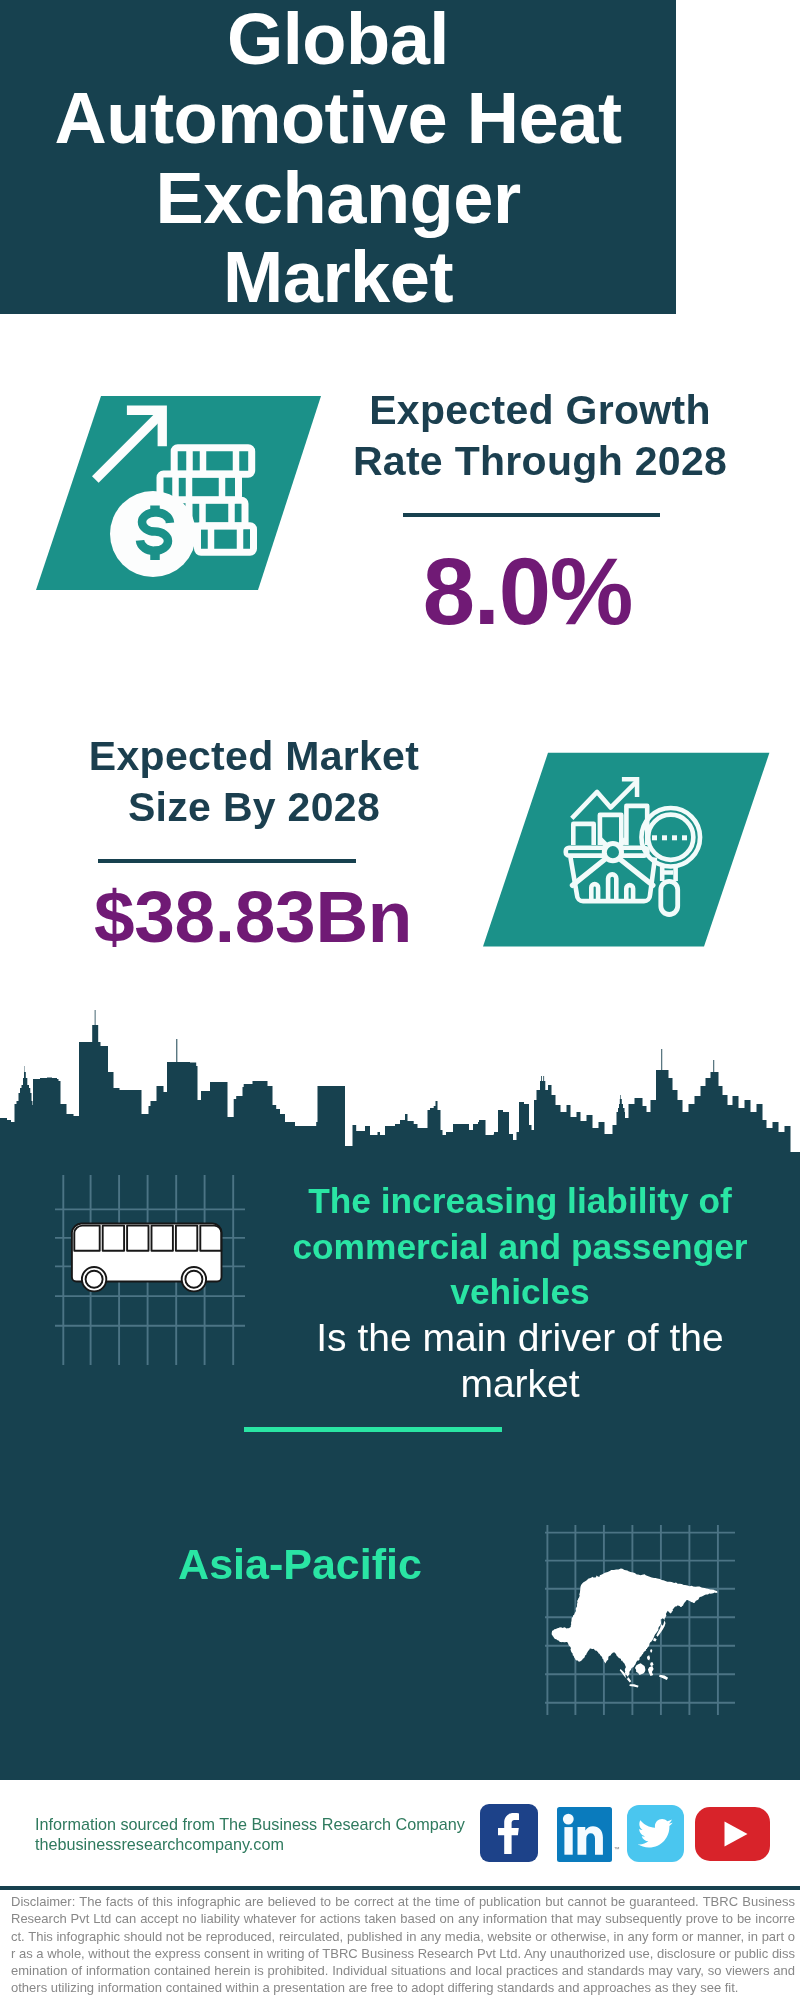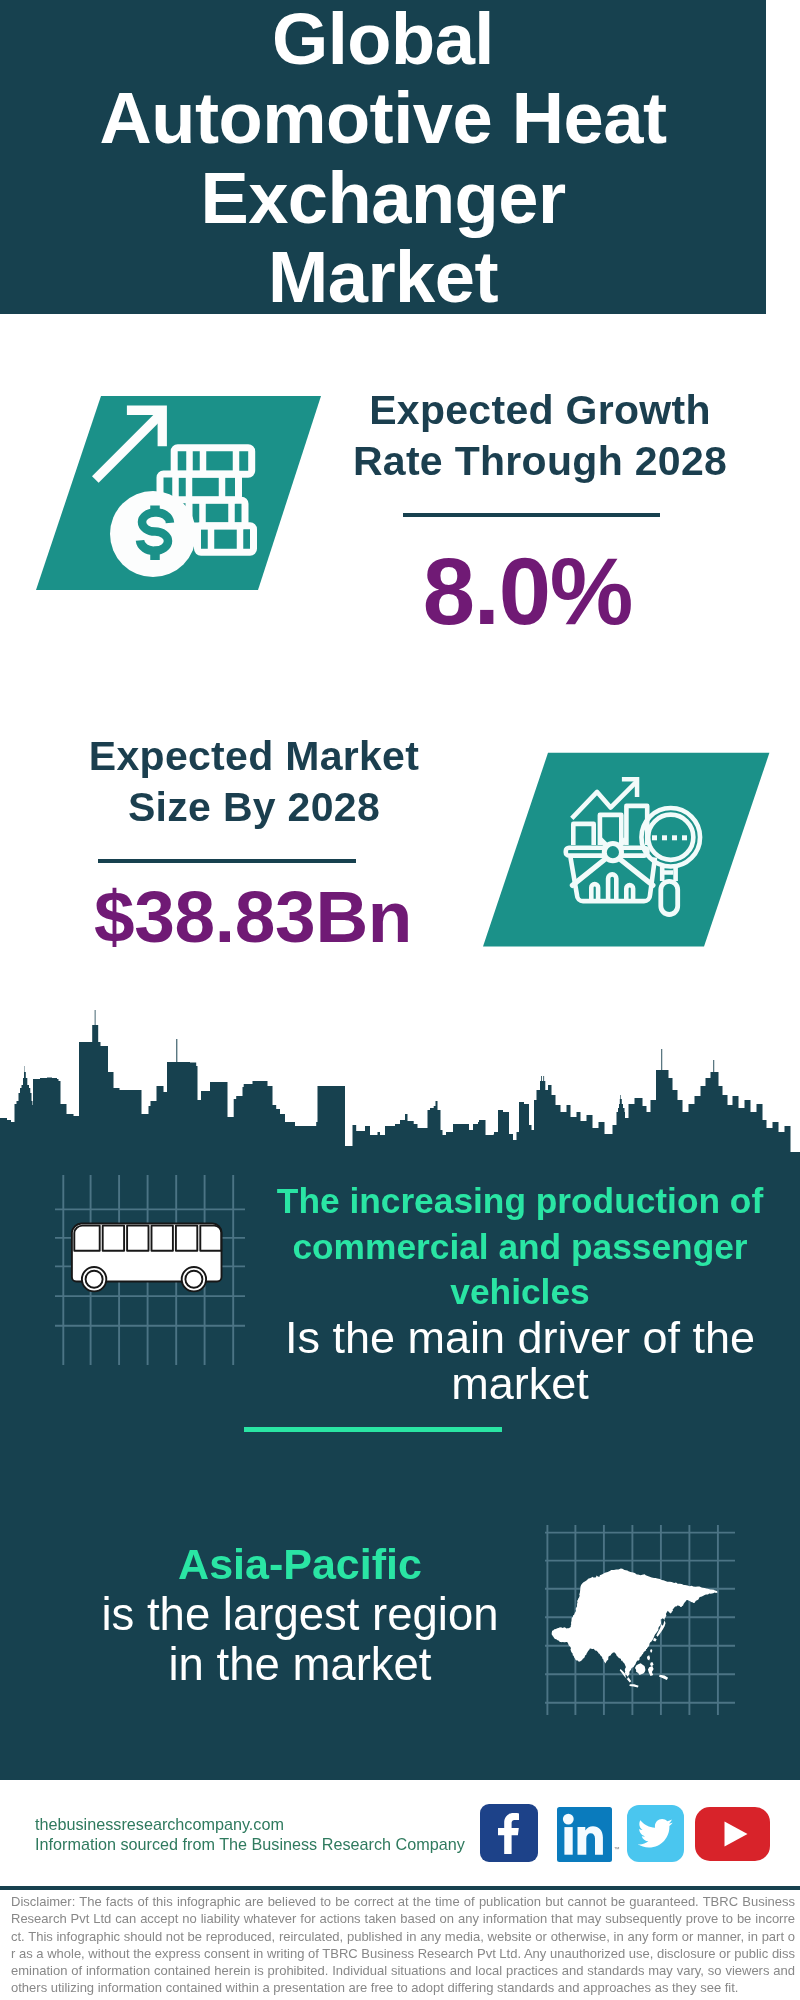--- a/index.html
+++ b/index.html
@@ -1,37 +1,37 @@
 <!DOCTYPE html>
 <html><head>
 <meta charset="utf-8">
 <style>
   * { margin:0; padding:0; box-sizing:border-box; }
   html,body { width:800px; height:2000px; }
   body { background:#fff; font-family:"Liberation Sans", sans-serif; overflow:hidden; }
   .page { position:relative; width:800px; height:2000px; background:#fff; }
 
   
-  .header { position:absolute; left:0; top:0; width:766px; height:314px; background:#17414f; }
+  .header { position:absolute; left:0; top:0; width:676px; height:314px; background:#17414f; }
   .title { color:#fff; font-weight:bold; font-size:72.3px; line-height:79.3px; text-align:center; letter-spacing:-0.5px; }
 
   
   .icon-svg { position:absolute; }
   .stat-text { position:absolute; text-align:center; }
   .stat-label { color:#1b3f4f; font-weight:bold; font-size:41px; line-height:50.5px; letter-spacing:0.3px; }
   .stat-rule { background:#17414f; height:4px; }
   .stat-value-2 { font-size:73px !important; line-height:73px !important; letter-spacing:-0.3px !important; }
   .stat-value { color:#701a75; font-weight:bold; font-size:94px; line-height:94px; letter-spacing:-1.2px; }
 
   
   .darksec { position:absolute; left:0; top:1158px; width:800px; height:622px; background:#17414f; }
   .skyline { position:absolute; left:0; top:1005px; width:800px; height:160px; }
   .dtext { position:absolute; text-align:center; }
   .hl { color:#2ae5a4; font-weight:bold; font-size:35.3px; line-height:45.7px; }
-  .sub { color:#fff; font-weight:normal; font-size:45px; line-height:45.7px; }
+  .sub { color:#fff; font-weight:normal; font-size:39px; line-height:45.7px; }
   .green-rule { position:absolute; background:#2ae5a4; height:4px; }
   .hl2 { color:#2ae5a4; font-weight:bold; font-size:43px; line-height:50.5px; }
   .sub2 { color:#fff; font-weight:normal; font-size:45.5px; line-height:50.5px; }
 
   
   .src { position:absolute; color:#2f7a5e; font-size:16.2px; line-height:19.7px; }
   .disclaimer { position:absolute; color:#888888; font-size:13px; line-height:17.3px; text-align:justify; word-break:break-all; }
   .foot-rule { position:absolute; background:#17414f; height:3px; }
 </style>
 </head>
@@ -136,43 +136,42 @@
       <g fill="#ffffff" stroke="#171717" stroke-width="1.9">
         <circle cx="39.1" cy="104.2" r="12.2"></circle>
         <circle cx="39.1" cy="104.2" r="8.5"></circle>
         <circle cx="138.9" cy="104.2" r="12.2"></circle>
         <circle cx="138.9" cy="104.2" r="8.5"></circle>
       </g>
     </g>
   </svg>
 
   <div class="dtext" style="left:260px; top:1178px; width:520px;">
-    <div class="hl"><span>The increasing production of</span><br><span>commercial and passenger</span><br><span>vehicles</span></div>
+    <div class="hl"><span>The increasing liability of</span><br><span>commercial and passenger</span><br><span>vehicles</span></div>
     <div class="sub"><span>Is the main driver of the</span><br><span>market</span></div>
   </div>
   <div class="green-rule" style="left:244px; top:1427px; width:258px; height:5px;"></div>
 
   <div class="dtext" style="left:60px; top:1539px; width:480px;">
     <div class="hl2"><span>Asia-Pacific</span></div>
-    <div class="sub2"><span>is the largest region</span><br><span>in the market</span></div>
   </div>
 
   <svg class="icon-svg" style="left:545px; top:1525px;" width="190" height="190" viewBox="0 0 190 190" xmlns="http://www.w3.org/2000/svg">
     <g stroke="#4c7485" stroke-width="1.9" fill="none">
       <path d="M 2.4,0 L 2.4,190 M 30.4,0 L 30.4,190 M 58.9,0 L 58.9,190 M 87.4,0 L 87.4,190 M 115.9,0 L 115.9,190 M 144.4,0 L 144.4,190 M 172.9,0 L 172.9,190"></path>
       <path d="M 0,7.6 L 190,7.6 M 0,35.6 L 190,35.6 M 0,63.7 L 190,63.7 M 0,92.2 L 190,92.2 M 0,120.7 L 190,120.7 M 0,149.2 L 190,149.2 M 0,177.7 L 190,177.7"></path>
     </g>
     <g fill="#ffffff">
       <path fill-rule="evenodd" d="M 35.4,63.1 L 35.4,62.1 L 36.1,60.1 L 37.2,58.4 L 38.5,57.3 L 40.3,56.3 L 42.1,55.0 L 43.1,53.8 L 45.5,52.9 L 46.6,52.5 L 47.2,51.8 L 48.4,52.6 L 50.5,52.5 L 51.2,51.8 L 51.4,50.4 L 52.5,51.3 L 54.3,52.0 L 54.9,50.2 L 56.8,49.4 L 57.8,49.1 L 59.9,47.8 L 60.8,47.5 L 62.7,46.9 L 64.8,45.9 L 66.3,45.0 L 69.0,45.1 L 71.1,44.5 L 73.5,44.5 L 75.8,43.6 L 77.4,43.7 L 79.5,44.9 L 82.4,45.5 L 83.5,46.2 L 85.5,47.1 L 88.1,47.6 L 89.8,48.0 L 91.8,49.4 L 93.1,49.4 L 95.7,50.2 L 97.2,49.7 L 99.7,49.3 L 100.7,50.2 L 102.6,50.9 L 104.7,51.8 L 106.7,52.6 L 109.1,53.1 L 110.5,53.1 L 112.3,53.6 L 115.0,53.9 L 116.5,55.0 L 118.4,55.3 L 120.4,56.0 L 122.3,56.7 L 124.8,56.8 L 126.7,57.0 L 129.2,57.9 L 131.0,57.4 L 132.7,58.8 L 134.7,58.8 L 136.7,58.9 L 138.8,60.0 L 140.0,60.1 L 142.6,60.4 L 144.7,61.2 L 146.9,60.8 L 148.1,61.6 L 150.5,61.8 L 152.8,61.4 L 154.5,61.6 L 156.5,62.5 L 157.6,62.7 L 159.8,62.9 L 161.1,63.6 L 162.7,63.8 L 165.4,64.4 L 166.2,64.6 L 168.7,64.7 L 169.5,65.2 L 171.2,65.7 L 172.0,66.1 L 172.5,67.5 L 171.0,68.0 L 169.8,67.6 L 168.2,68.3 L 165.7,68.8 L 164.2,68.4 L 163.0,69.6 L 160.9,69.4 L 159.2,70.3 L 157.9,70.9 L 156.2,71.8 L 154.7,72.1 L 153.9,73.6 L 153.4,74.6 L 152.1,75.3 L 150.9,75.8 L 149.9,77.2 L 149.9,77.7 L 148.5,78.0 L 147.4,77.2 L 145.9,77.1 L 145.3,76.2 L 143.4,75.5 L 143.1,75.3 L 142.1,74.9 L 141.1,75.4 L 140.3,76.9 L 139.6,77.5 L 139.0,78.6 L 138.6,79.0 L 138.0,80.7 L 136.8,80.9 L 136.8,82.1 L 135.5,82.1 L 134.6,81.0 L 133.9,80.8 L 132.6,80.6 L 132.4,80.5 L 131.4,81.5 L 130.2,81.5 L 129.5,82.3 L 128.4,83.8 L 127.7,83.9 L 127.9,85.9 L 126.9,86.4 L 126.5,87.7 L 125.2,88.4 L 124.8,88.1 L 124.4,87.4 L 123.7,86.7 L 122.6,85.7 L 122.2,86.8 L 121.5,87.7 L 120.9,89.0 L 121.4,90.4 L 120.6,91.9 L 120.3,92.8 L 119.6,93.5 L 119.6,95.7 L 119.1,96.8 L 118.6,98.5 L 118.4,99.6 L 116.9,101.1 L 117.0,100.1 L 116.5,99.5 L 115.4,99.4 L 115.3,98.4 L 115.2,100.4 L 114.7,101.1 L 113.8,102.1 L 113.3,103.7 L 113.5,105.0 L 112.6,105.9 L 112.1,106.7 L 110.9,108.6 L 110.3,108.9 L 109.9,109.8 L 109.3,111.0 L 109.0,112.0 L 108.3,113.3 L 107.6,115.0 L 107.1,115.4 L 106.5,116.5 L 105.1,117.4 L 104.6,118.6 L 104.1,120.6 L 103.6,121.4 L 102.2,122.9 L 101.9,124.0 L 101.0,124.1 L 101.2,125.5 L 99.7,126.1 L 99.4,126.7 L 98.4,127.4 L 98.1,128.7 L 97.2,129.6 L 96.6,130.4 L 96.4,131.0 L 95.0,132.2 L 94.5,133.1 L 94.5,134.5 L 93.8,135.4 L 92.5,135.6 L 91.7,136.4 L 91.2,137.3 L 90.6,138.9 L 90.1,139.7 L 89.5,140.5 L 89.0,141.2 L 88.6,142.1 L 87.5,142.5 L 86.4,143.6 L 86.1,144.2 L 86.0,144.9 L 84.8,146.1 L 84.3,147.8 L 84.5,148.4 L 84.0,150.1 L 83.3,150.6 L 83.0,152.2 L 82.4,153.4 L 81.9,153.9 L 81.9,154.0 L 81.1,153.8 L 80.8,151.8 L 80.6,151.2 L 80.4,150.0 L 80.7,149.2 L 79.9,147.8 L 80.3,146.5 L 80.0,146.0 L 79.8,144.2 L 80.0,143.7 L 80.8,142.6 L 80.6,140.8 L 80.1,140.4 L 79.8,139.3 L 79.4,138.4 L 78.7,137.8 L 77.9,137.0 L 77.7,136.8 L 77.4,135.7 L 75.9,135.4 L 76.1,134.6 L 75.7,133.8 L 74.4,133.2 L 73.4,132.6 L 72.8,132.0 L 72.7,131.4 L 71.5,130.7 L 71.7,130.4 L 70.8,128.8 L 70.2,128.2 L 69.8,127.6 L 68.0,127.5 L 67.4,128.4 L 67.7,127.8 L 67.0,128.6 L 66.3,129.0 L 65.8,130.2 L 64.3,131.1 L 63.4,131.8 L 63.3,133.5 L 63.2,134.7 L 61.8,135.7 L 60.8,137.8 L 60.9,138.4 L 60.3,138.1 L 59.5,137.1 L 59.1,136.4 L 58.3,134.3 L 57.3,133.6 L 57.2,132.3 L 56.0,130.8 L 54.9,130.0 L 54.9,129.1 L 54.3,128.7 L 53.2,127.9 L 53.1,126.7 L 52.2,126.8 L 51.9,125.7 L 50.9,125.8 L 49.9,125.3 L 49.7,125.1 L 48.7,123.7 L 48.1,124.1 L 47.9,124.0 L 46.8,124.1 L 46.5,123.8 L 45.2,123.4 L 44.9,123.6 L 44.0,125.3 L 43.2,125.7 L 43.1,126.1 L 42.3,127.6 L 41.8,128.1 L 41.4,129.6 L 39.9,130.8 L 39.8,132.0 L 39.0,133.0 L 37.6,134.1 L 37.2,135.0 L 35.7,136.1 L 35.0,136.5 L 33.8,136.8 L 32.8,135.6 L 31.6,135.5 L 30.5,134.7 L 30.1,133.7 L 29.2,132.5 L 28.7,131.1 L 27.5,130.1 L 27.9,129.0 L 27.1,127.9 L 26.3,126.9 L 25.8,125.3 L 25.4,125.1 L 25.9,123.6 L 25.5,122.0 L 24.7,121.2 L 23.7,120.3 L 23.3,119.0 L 22.8,118.1 L 23.0,118.0 L 22.0,117.1 L 20.7,116.9 L 20.4,117.2 L 19.3,117.2 L 17.7,117.0 L 16.7,117.3 L 16.0,117.0 L 14.8,116.9 L 13.9,115.7 L 12.0,115.0 L 11.8,114.6 L 10.2,114.1 L 8.9,112.9 L 8.7,111.9 L 7.8,111.3 L 7.2,110.1 L 6.7,109.4 L 6.7,107.8 L 6.9,107.2 L 7.1,105.8 L 8.1,105.4 L 9.4,104.2 L 10.9,104.0 L 12.2,103.3 L 13.6,103.1 L 14.3,102.4 L 16.1,102.2 L 17.4,102.9 L 18.0,102.8 L 19.9,102.3 L 21.3,103.5 L 22.2,103.3 L 23.6,103.2 L 24.2,103.0 L 26.0,101.7 L 25.4,101.1 L 26.1,100.3 L 26.1,98.1 L 26.1,97.2 L 26.5,95.9 L 26.5,95.2 L 26.7,93.0 L 28.0,91.7 L 28.0,90.6 L 29.1,89.7 L 29.9,87.7 L 30.8,86.4 L 31.1,85.8 L 30.7,84.0 L 31.1,82.7 L 31.9,81.8 L 32.1,79.6 L 31.8,79.3 L 32.5,77.8 L 32.1,75.8 L 32.9,75.0 L 33.0,73.9 L 33.9,72.7 L 34.7,70.8 L 34.3,69.5 L 34.9,67.5 ZM 115.7,94.6 L 117.9,93.3 L 119.6,95.1 L 120.5,98.2 L 119.6,101.2 L 117.9,104.3 L 116.1,107.0 L 114.3,109.6 L 112.6,111.8 L 111.3,110.5 L 112.6,107.8 L 114.3,104.8 L 115.7,101.7 L 116.1,98.2 ZM 109.9,113.1 L 111.7,114.4 L 110.4,116.6 L 108.2,115.8 L 108.6,113.6 ZM 106.0,124.1 L 107.3,125.0 L 106.9,127.6 L 105.5,127.2 L 105.1,125.4 ZM 102.4,131.2 L 104.2,130.3 L 105.1,132.9 L 104.2,135.6 L 102.4,134.2 L 102.0,132.5 ZM 105.5,137.8 L 107.3,136.9 L 108.6,139.5 L 106.9,141.3 L 105.1,140.0 ZM 75.6,143.9 L 78.2,146.6 L 81.3,150.1 L 84.4,153.6 L 86.2,156.3 L 84.8,157.6 L 82.2,154.5 L 79.1,151.0 L 76.5,147.5 L 74.7,145.3 ZM 84.8,159.3 L 89.2,159.3 L 93.6,160.7 L 92.8,162.4 L 88.4,161.5 L 84.4,161.1 ZM 91.2,140.4 L 93.2,139.3 L 95.7,138.3 L 97.3,139.5 L 99.5,141.1 L 100.0,142.6 L 100.4,145.1 L 99.7,147.1 L 98.3,148.6 L 96.3,149.3 L 94.6,149.9 L 93.1,148.0 L 91.1,146.8 L 91.1,144.7 L 90.0,143.1 ZM 104.2,142.2 L 107.3,140.9 L 108.6,143.9 L 106.9,147.0 L 108.2,150.1 L 105.5,151.0 L 103.8,147.5 L 102.9,144.4 ZM 114.8,149.7 L 119.6,150.5 L 123.1,152.7 L 121.8,154.9 L 117.9,153.2 L 113.9,151.4 Z"></path>
     </g>
   </svg>
 
   <div class="src" style="left:35px; top:1815px; width:480px;">
+    <div>Information sourced from The Business Research Company</div>
     <div>thebusinessresearchcompany.com</div>
-    <div>Information sourced from The Business Research Company</div>
   </div>
 
   <div class="social">
     <svg style="position:absolute;left:480px;top:1804px;" width="58" height="58" viewBox="0 0 58 58" xmlns="http://www.w3.org/2000/svg">
       <rect x="0" y="0" width="58" height="58" rx="9" fill="#1d4289"></rect>
       <path fill="#ffffff" d="M31.6,50 L31.6,31.3 L37.9,31.3 L38.8,24 L31.6,24 L31.6,19.4 C31.6,17.3 32.2,15.9 35.2,15.9 L39,15.9 L39,9.4 C38.3,9.3 36.1,9.1 33.5,9.1 C28,9.1 24.2,12.5 24.2,18.7 L24.2,24 L18,24 L18,31.3 L24.2,31.3 L24.2,50 Z"></path>
     </svg>
     <svg style="position:absolute;left:556.6px;top:1807px;" width="55" height="55" viewBox="0 0 55 55" xmlns="http://www.w3.org/2000/svg">
       <rect x="0" y="0" width="55" height="55" rx="2.5" fill="#0a7bbd"></rect>
       <circle cx="11.3" cy="12.1" r="5.4" fill="#f4fbff"></circle>

